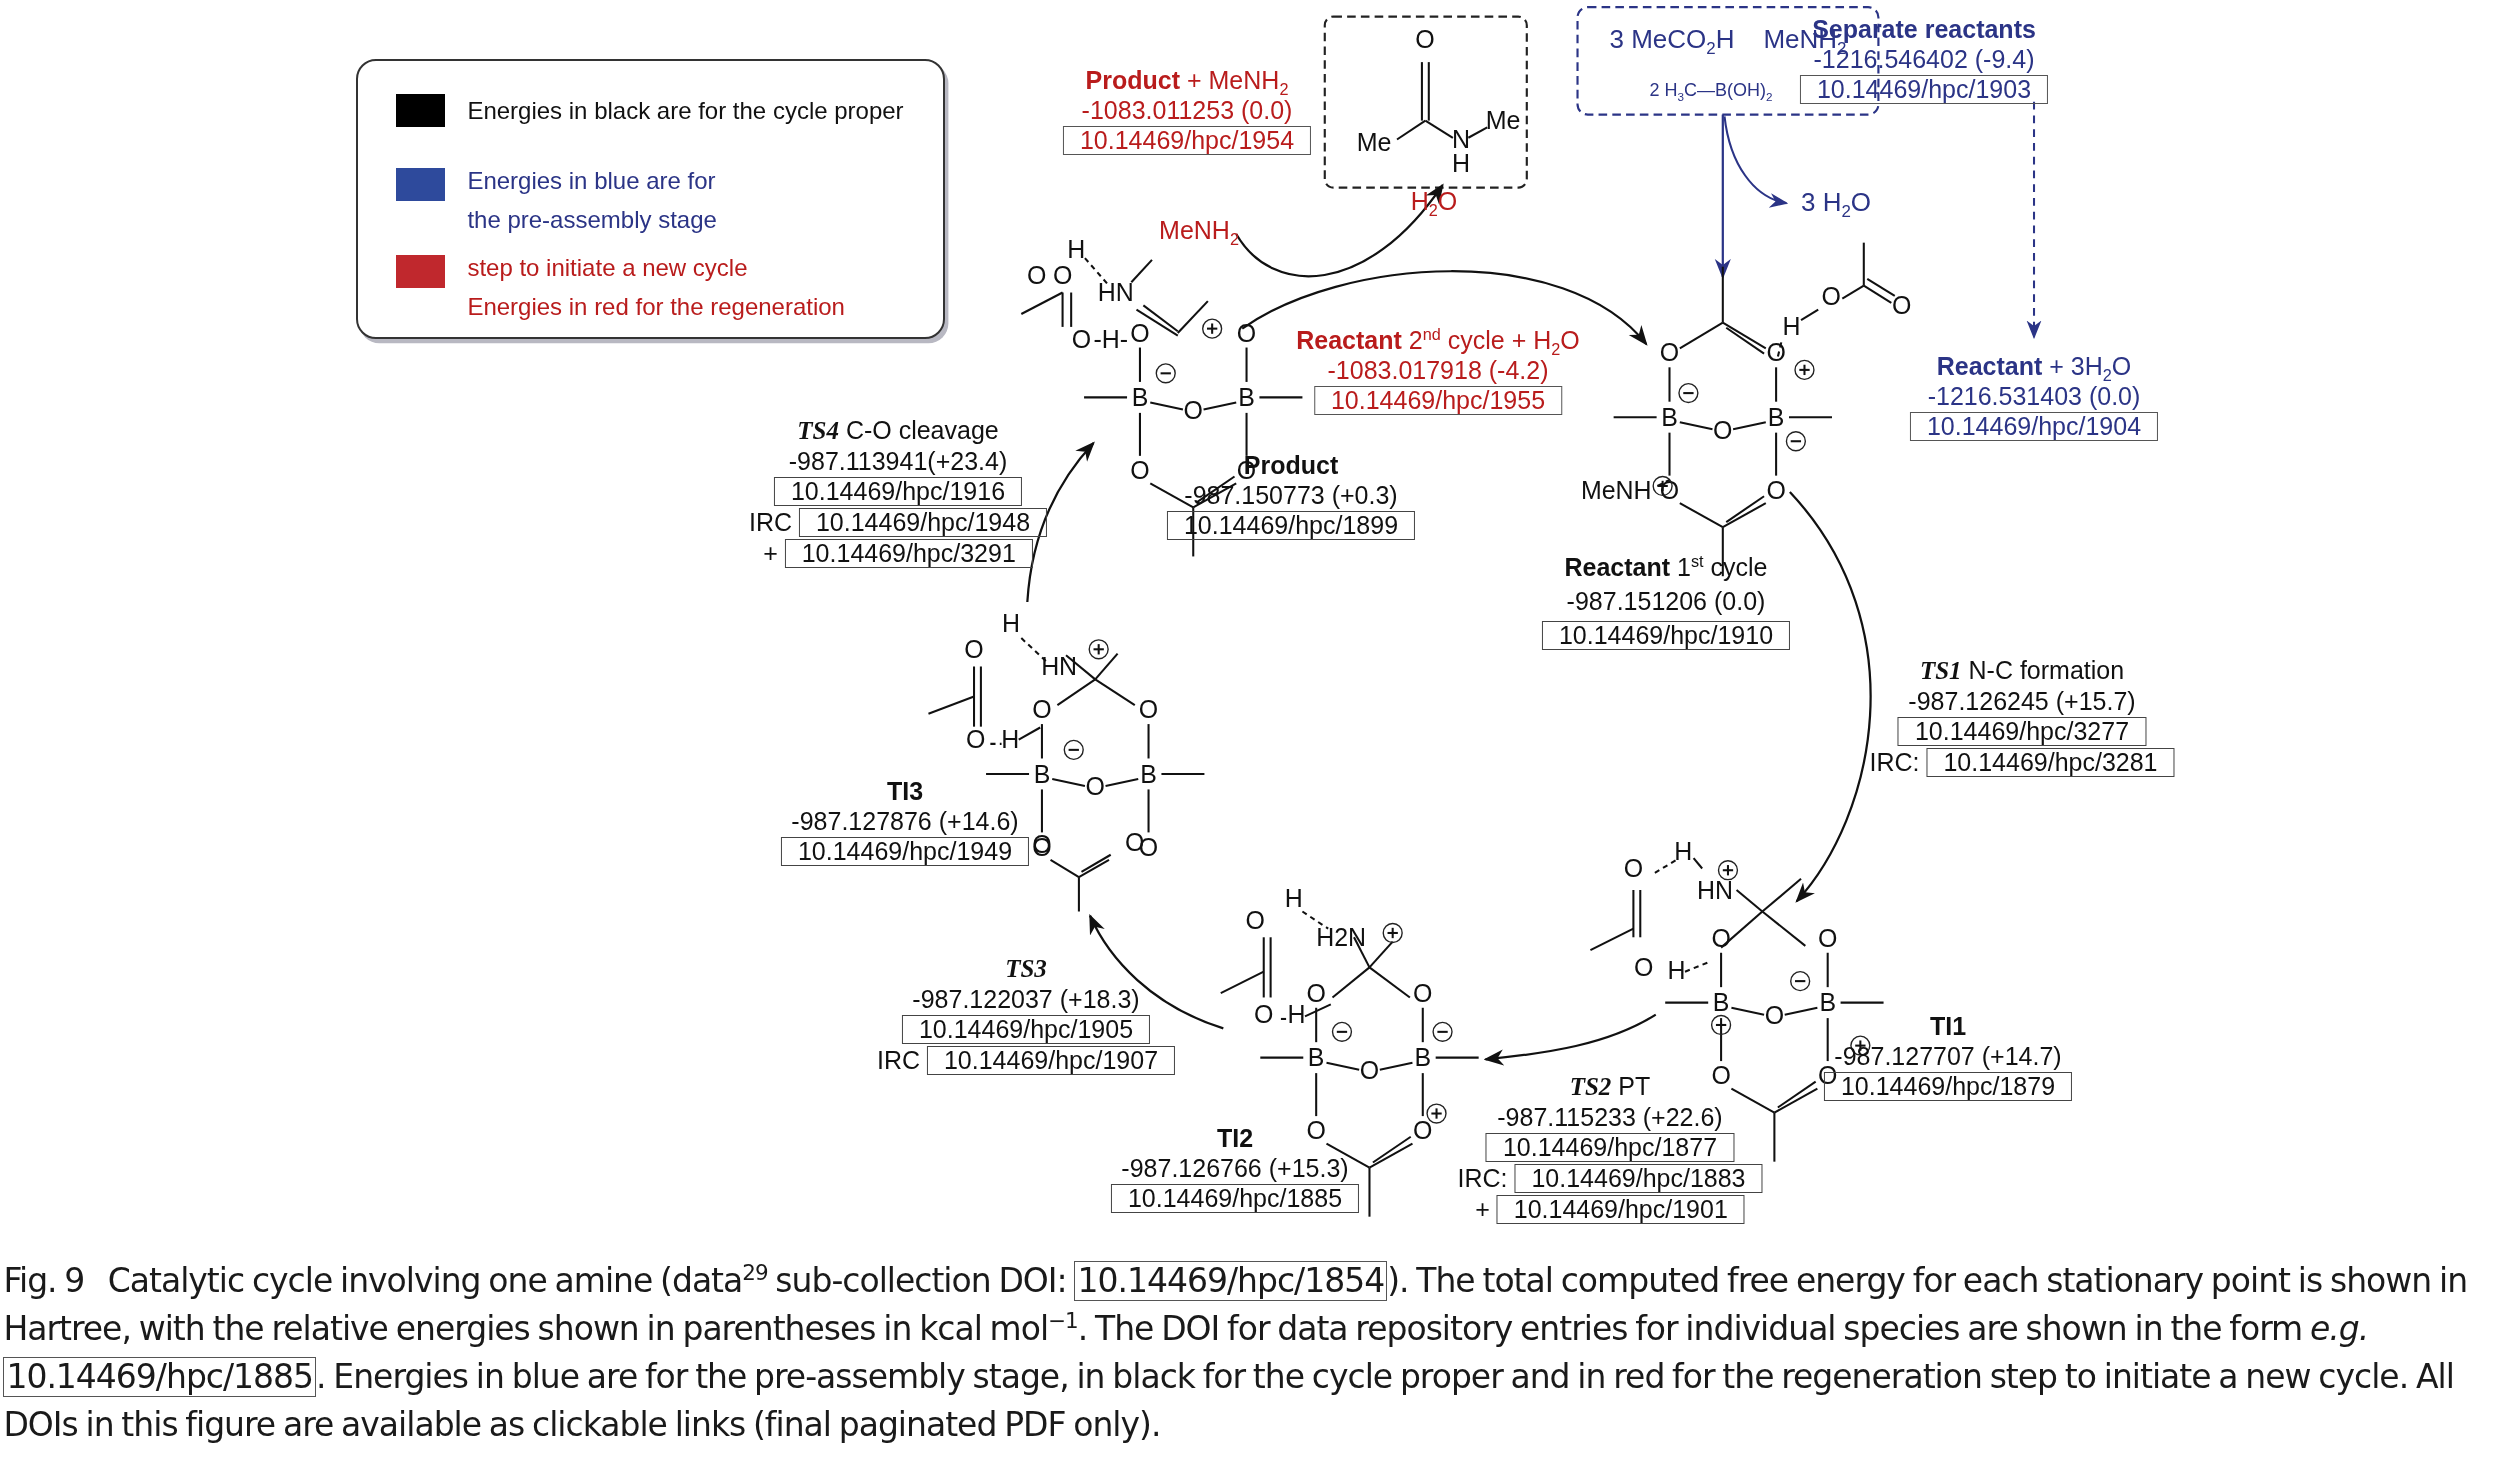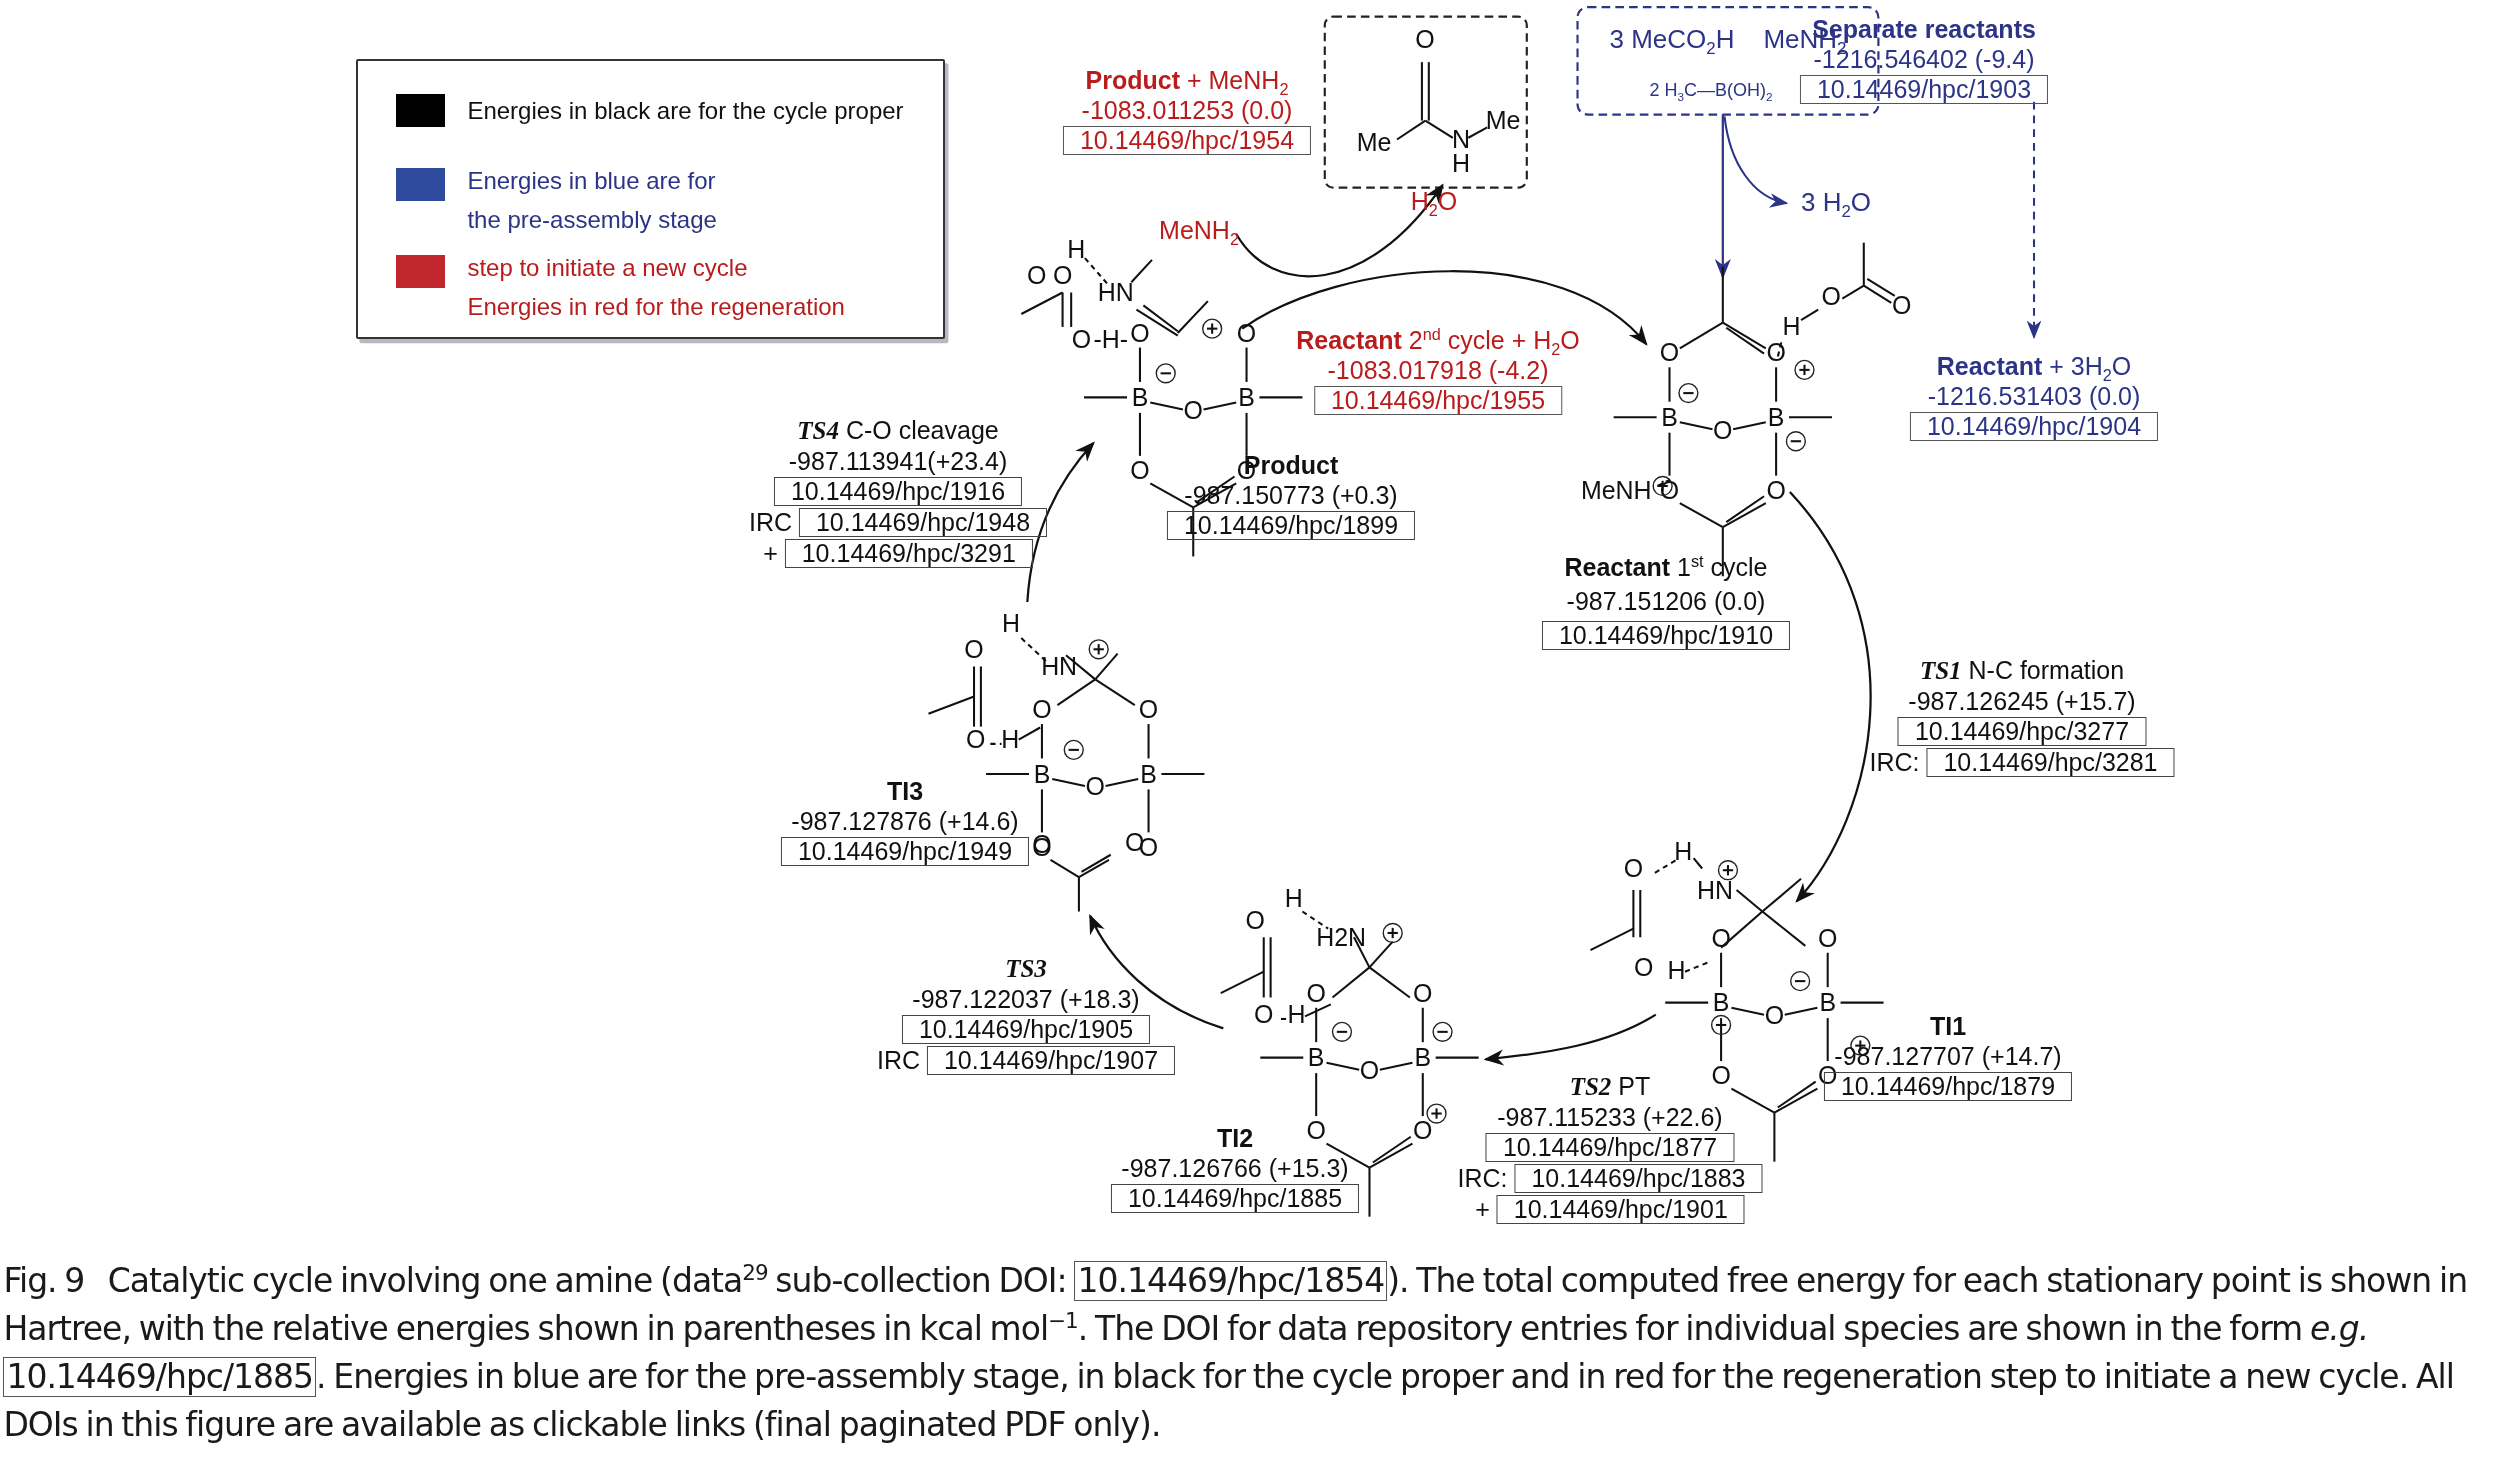--- a/index.html
+++ b/index.html
@@ -9,21 +9,21 @@
   .lbl { position:absolute; text-align:center; font-size:25px; line-height:30px; white-space:nowrap; transform:translateX(-50%); }
   .lbl .t { font-weight:bold; }
   .lbl .i { font-style:italic; font-weight:bold;font-family:Liberation Serif, serif; }
   .doi { display:inline-block; border:1.4px solid #444; padding:0 16px; line-height:27px; margin:0.9px 0; }
   .red { color:#b91c1c; }
   .red .doi { border-color:#555; }
   .blue { color:#2b3486; }
   .blue .doi { border-color:#555; }
   sub, sup { font-size:65%; line-height:0; }
   #legend { position:absolute; left:356px; top:59px; width:589px; height:280px;
-            border:2.1px solid #333; border-radius:2px; background:#fff;
+            border:2.1px solid #333; border-radius:20px; background:#fff;
             box-shadow:3.4px 4.3px 0 #b8b8c2; box-sizing:border-box; }
   .leg-row { position:absolute; left:38px; display:flex; align-items:flex-start; }
   .swatch { width:49px; height:33px; margin-right:22.4px; flex:none; }
   .leg-text { font-size:24px; line-height:39px; }
   #caption { position:absolute; left:3.4px; top:1257px; width:2505px; font-family:"DejaVu Sans", sans-serif;
              font-size:33px; line-height:48px; color:#1a1a1a; letter-spacing:-1px; word-spacing:-1.7px; }
   #caption .doi { border:1.3px solid #555; padding:0 2px; line-height:38px; }
   #caption .fig { font-weight:normal;margin-top:29px; }
 </style>
 </head>

